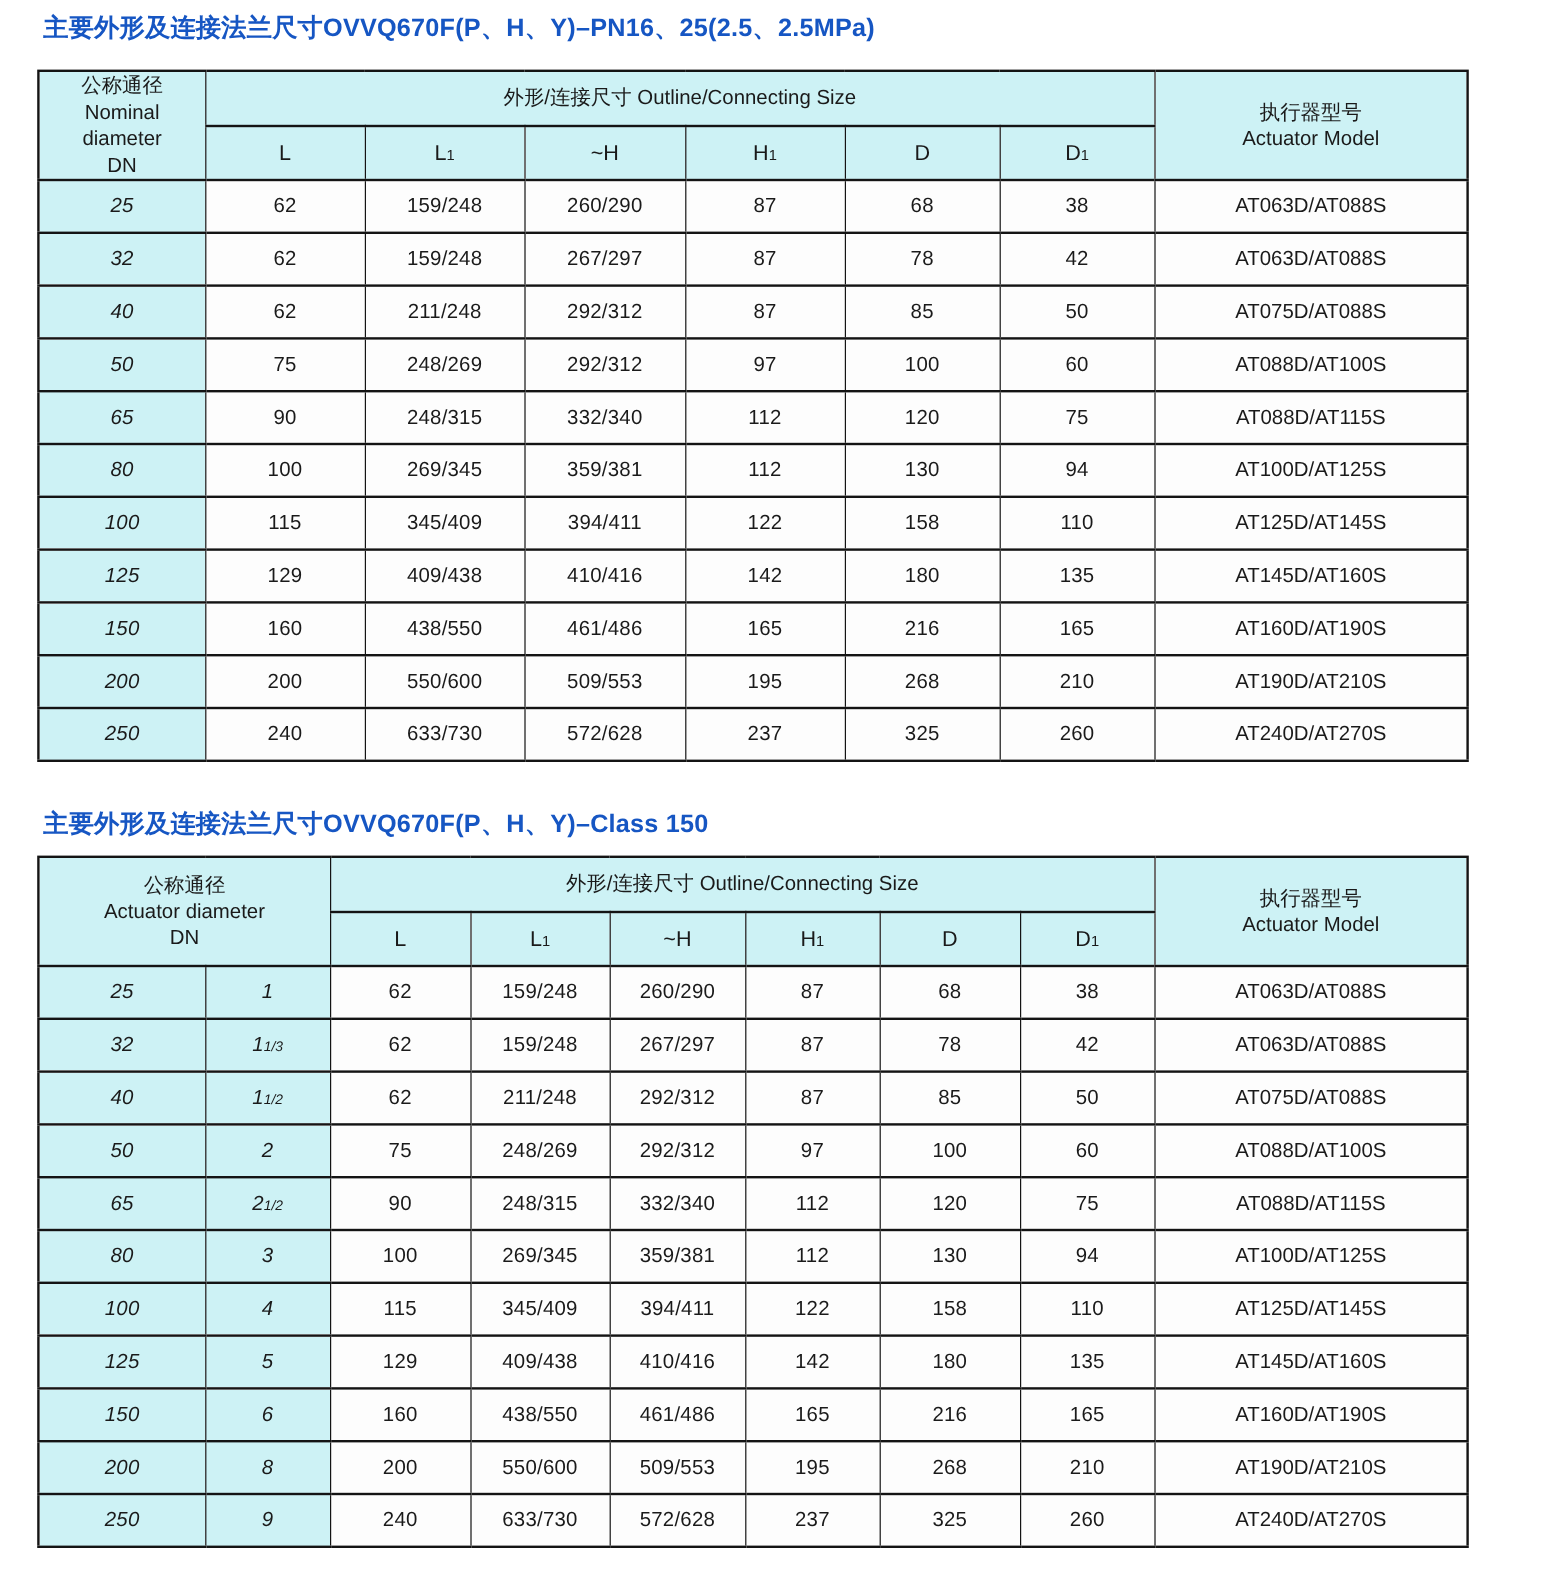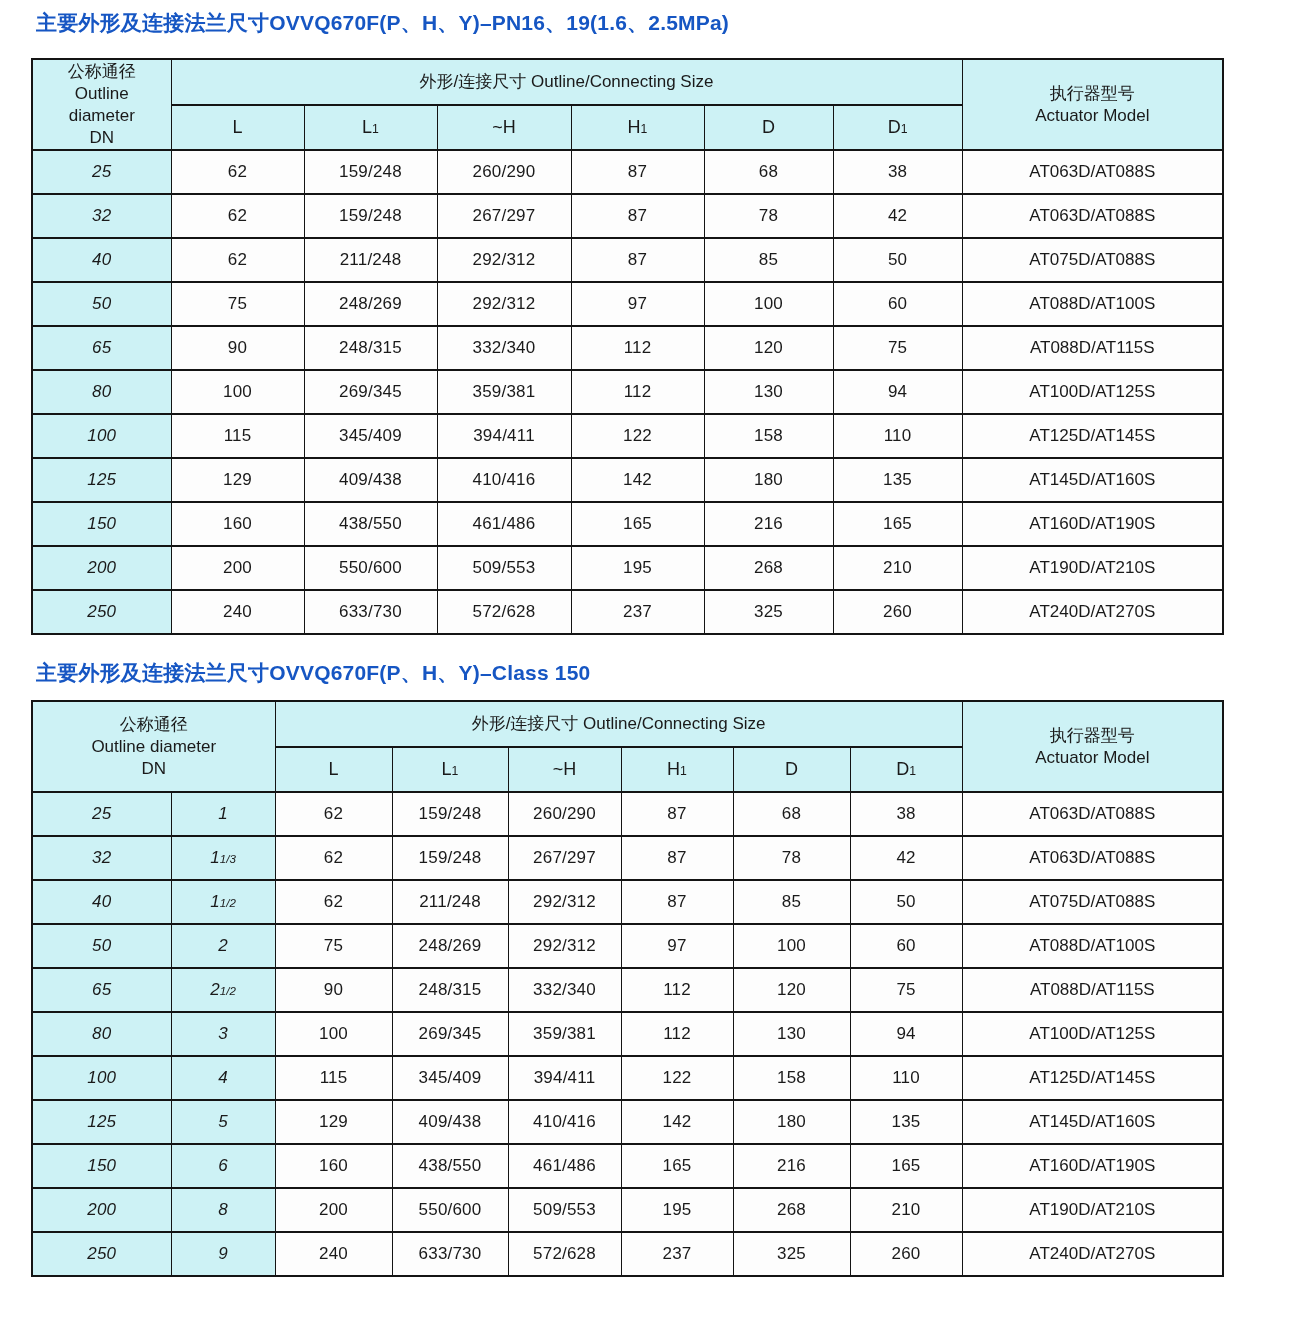--- a/index.html
+++ b/index.html
@@ -13,21 +13,21 @@
   .sheet{padding:0 0 0 31px;}
   .title{
     font-size:21px;
     font-weight:bold;
     color:var(--title-color,#1656c3);
     margin:0;
     padding:10px 0 0 5px;
     letter-spacing:0.2px;
   }
   .title.first{padding-top:9px;}
-  .title.second{padding-top:24px;}
+  .title.second{padding-top:37px;}
   .tbl-wrap{margin-top:21px;}
   .tbl-wrap.second{margin-top:13px;}
   table.tbl{
     border-collapse:collapse;
     table-layout:fixed;
     width:1155px;
     background:#fdfdfd;
     border:2px solid #141414;
   }
   table.tbl th, table.tbl td{
@@ -53,39 +53,39 @@
   .hdr-lines div{line-height:22px;}
   .sub{font-size:0.68em;letter-spacing:0;}
   .dim-cell, .dn-cell, .inch-cell{letter-spacing:0.2px;}
   .act-cell{font-size:16.5px;}
 </style>
 </head>
 <body>
 
 <div class="sheet">
 
-  <div class="title first">主要外形及连接法兰尺寸OVVQ670F(P、H、Y)–PN16、19(1.6、2.5MPa)</div>
+  <div class="title first">主要外形及连接法兰尺寸OVVQ670F(P、H、Y)–PN16、25(2.5、2.5MPa)</div>
 
   <div class="tbl-wrap" id="mount-pn16">
       <table class="tbl">
         <colgroup>
           <col style="width: 139px;">
           <col style="width: 133px;">
           <col style="width: 133px;">
           <col style="width: 134px;">
           <col style="width: 133px;">
           <col style="width: 129px;">
           <col style="width: 129px;">
           <col style="width: 261px;">
         </colgroup>
         <thead>
           <tr class="hdr-group">
             <th class="hdr-lines" rowspan="2">
               <div>公称通径</div>
-              <div>Outline</div>
+              <div>Nominal</div>
               <div>diameter</div>
               <div>DN</div>
             </th>
             <th colspan="6">外形/连接尺寸 Outline/Connecting Size</th>
             <th class="hdr-lines" rowspan="2">
               <div>执行器型号</div>
               <div>Actuator Model</div>
             </th>
           </tr>
           <tr class="hdr-sub">
@@ -224,21 +224,21 @@
           <col style="width: 113px;">
           <col style="width: 112px;">
           <col style="width: 117px;">
           <col style="width: 112px;">
           <col style="width: 261px;">
         </colgroup>
         <thead>
           <tr class="hdr-group">
             <th class="hdr-lines" rowspan="2" colspan="2">
               <div>公称通径</div>
-              <div>Outline diameter</div>
+              <div>Actuator diameter</div>
               <div>DN</div>
             </th>
             <th colspan="6">外形/连接尺寸 Outline/Connecting Size</th>
             <th class="hdr-lines" rowspan="2">
               <div>执行器型号</div>
               <div>Actuator Model</div>
             </th>
           </tr>
           <tr class="hdr-sub">
             <th><span class="main">L</span></th>

